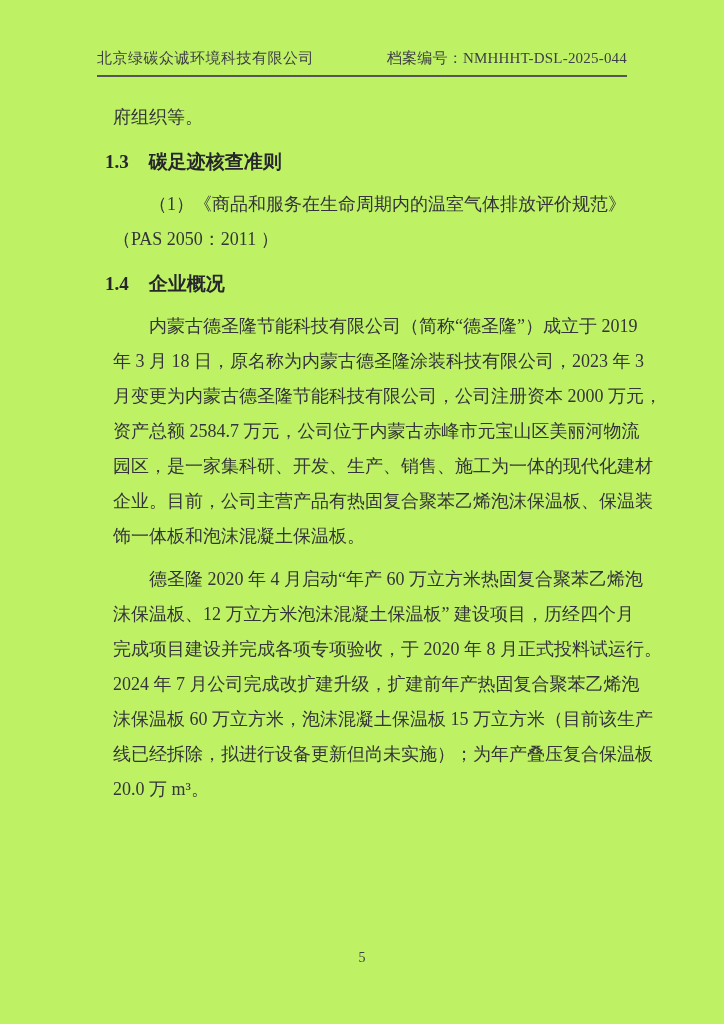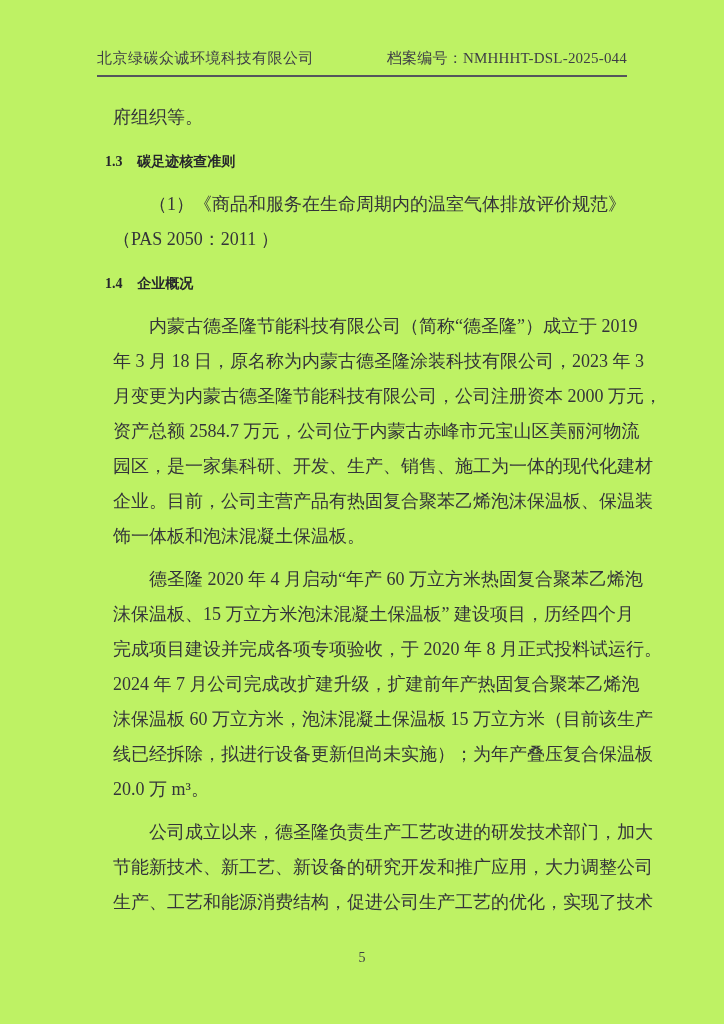--- a/index.html
+++ b/index.html
@@ -41,21 +41,21 @@
     right: 94px;
     font-size: 18px;
     line-height: 35px;
   }
   .line { white-space: nowrap; }
   .para { margin: 8px; }
   .para .line:first-child { text-indent: 2em; }
   .para.continuation .line:first-child { text-indent: 0; }
   .heading {
     font-weight: bold;
-    font-size: 14px;
+    font-size: 19px;
     line-height: 35px;
     margin: 9px 0 5px 0;
     color: #26262c;
     white-space: nowrap;
   }
   .heading .num { margin-right: 1.05em; }
   
   .footer {
     position: absolute;
     bottom: 58px;
@@ -102,33 +102,28 @@
         <div class="line">年 3 月 18 日，原名称为内蒙古德圣隆涂装科技有限公司，2023 年 3</div>
         <div class="line">月变更为内蒙古德圣隆节能科技有限公司，公司注册资本 2000 万元，</div>
         <div class="line">资产总额 2584.7 万元，公司位于内蒙古赤峰市元宝山区美丽河物流</div>
         <div class="line">园区，是一家集科研、开发、生产、销售、施工为一体的现代化建材</div>
         <div class="line">企业。目前，公司主营产品有热固复合聚苯乙烯泡沫保温板、保温装</div>
         <div class="line">饰一体板和泡沫混凝土保温板。</div>
       </div>
 
     <div class="para">
         <div class="line">德圣隆 2020 年 4 月启动“年产 60 万立方米热固复合聚苯乙烯泡</div>
-        <div class="line">沫保温板、15 万立方米泡沫混凝土保温板” 建设项目，历经四个月</div>
+        <div class="line">沫保温板、12 万立方米泡沫混凝土保温板” 建设项目，历经四个月</div>
         <div class="line">完成项目建设并完成各项专项验收，于 2020 年 8 月正式投料试运行。</div>
         <div class="line">2024 年 7 月公司完成改扩建升级，扩建前年产热固复合聚苯乙烯泡</div>
         <div class="line">沫保温板 60 万立方米，泡沫混凝土保温板 15 万立方米（目前该生产</div>
         <div class="line">线已经拆除，拟进行设备更新但尚未实施）；为年产叠压复合保温板</div>
         <div class="line">20.0 万 m³。</div>
       </div>
 
-    <div class="para">
-        <div class="line">公司成立以来，德圣隆负责生产工艺改进的研发技术部门，加大</div>
-        <div class="line">节能新技术、新工艺、新设备的研究开发和推广应用，大力调整公司</div>
-        <div class="line">生产、工艺和能源消费结构，促进公司生产工艺的优化，实现了技术</div>
-      </div>
 
   </div>
 
   <div class="footer">
     <span>5</span>
   </div>
 
 </div>
 
 </body></html>

